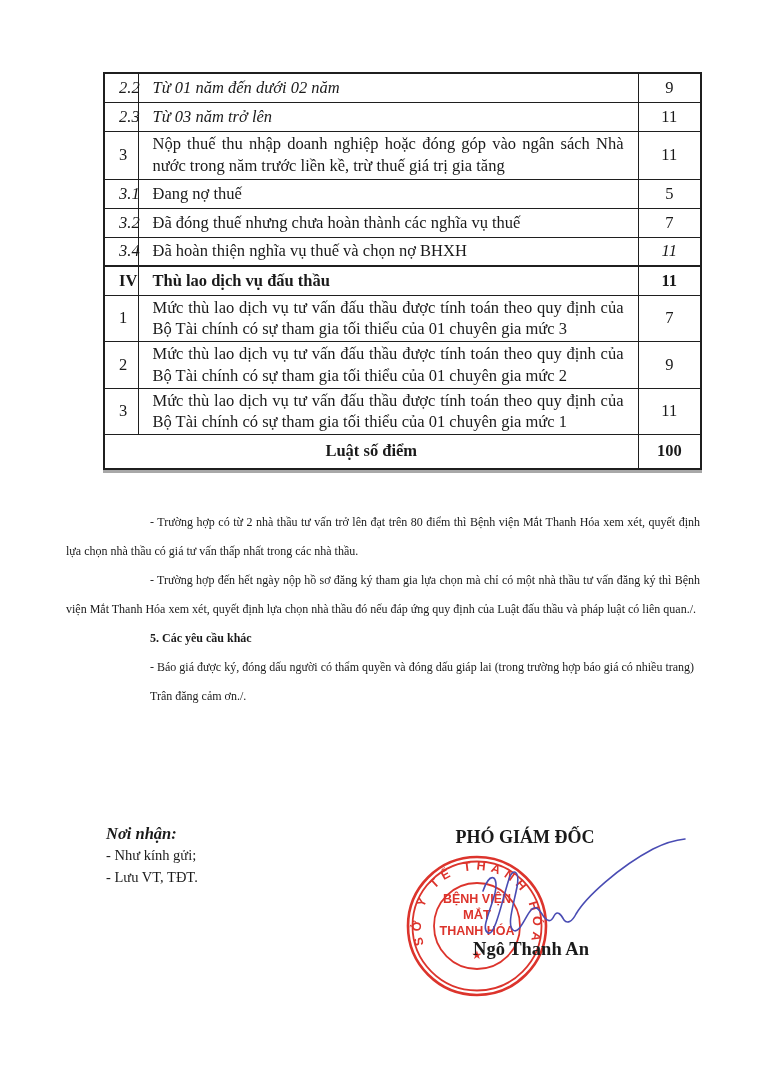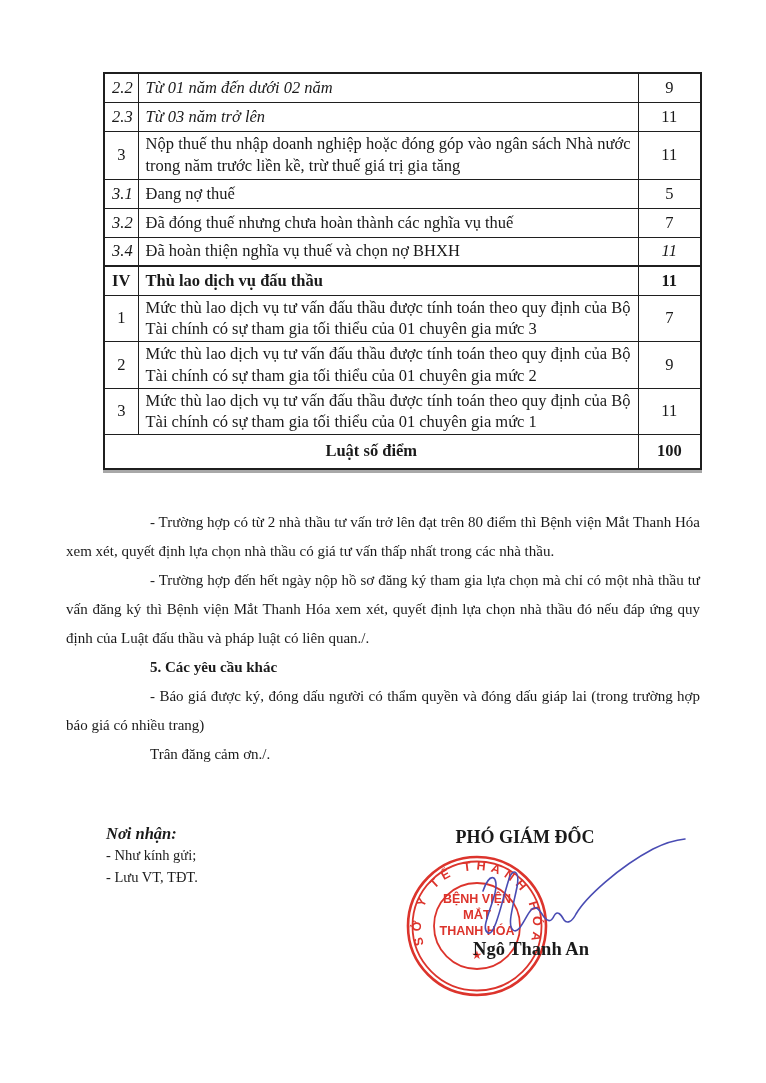--- a/index.html
+++ b/index.html
@@ -12,42 +12,42 @@
 
   
   table.score{
     position:absolute;left:103px;top:72px;width:597px;
     border-collapse:collapse;table-layout:fixed;
     box-shadow:0 3px 0 #a8a8a8;
   }
   table.score td{
     border:1px solid #1f1f1f;
     font-size:16.5px;line-height:1.32;
-    padding:1px 7px;vertical-align:middle;
+    padding:1px 14px;vertical-align:middle;
   }
   table.score{border:2px solid #1f1f1f;}
   col.c-no{width:34px;}
   col.c-desc{width:500px;}
   col.c-score{width:63px;}
   td.no,td.score{text-align:center;padding:1px 2px;}
   td.desc{text-align:left;}
   td.desc.just{text-align:justify;}
   .it{font-style:italic;}
   .bd{font-weight:bold;}
   tr.row-s{height:29px;}
   tr.row-m{height:48px;}
   tr.row-l{height:46px;}
   tr.row-t{height:34px;}
   tr.thick td{border-top-width:2px;}
   td.total-label{text-align:center;font-weight:bold;font-size:17px;}
 
   
   .bodytext{
     position:absolute;left:66px;top:508px;width:634px;
-    font-size:15px;line-height:29px;text-align:justify;
+    font-size:12px;line-height:29px;text-align:justify;
   }
   .bodytext p{margin:0;text-indent:84px;}
   .bodytext p.h5{font-weight:bold;text-align:left;}
 
   
   .noi-nhan{position:absolute;left:106px;top:824px;}
   .noi-nhan .label{font-size:16.5px;font-weight:bold;font-style:italic;}
   .noi-nhan .item{font-size:14.5px;line-height:22px;}
 
   .sign-block{position:absolute;left:360px;top:824px;width:330px;text-align:center;}

